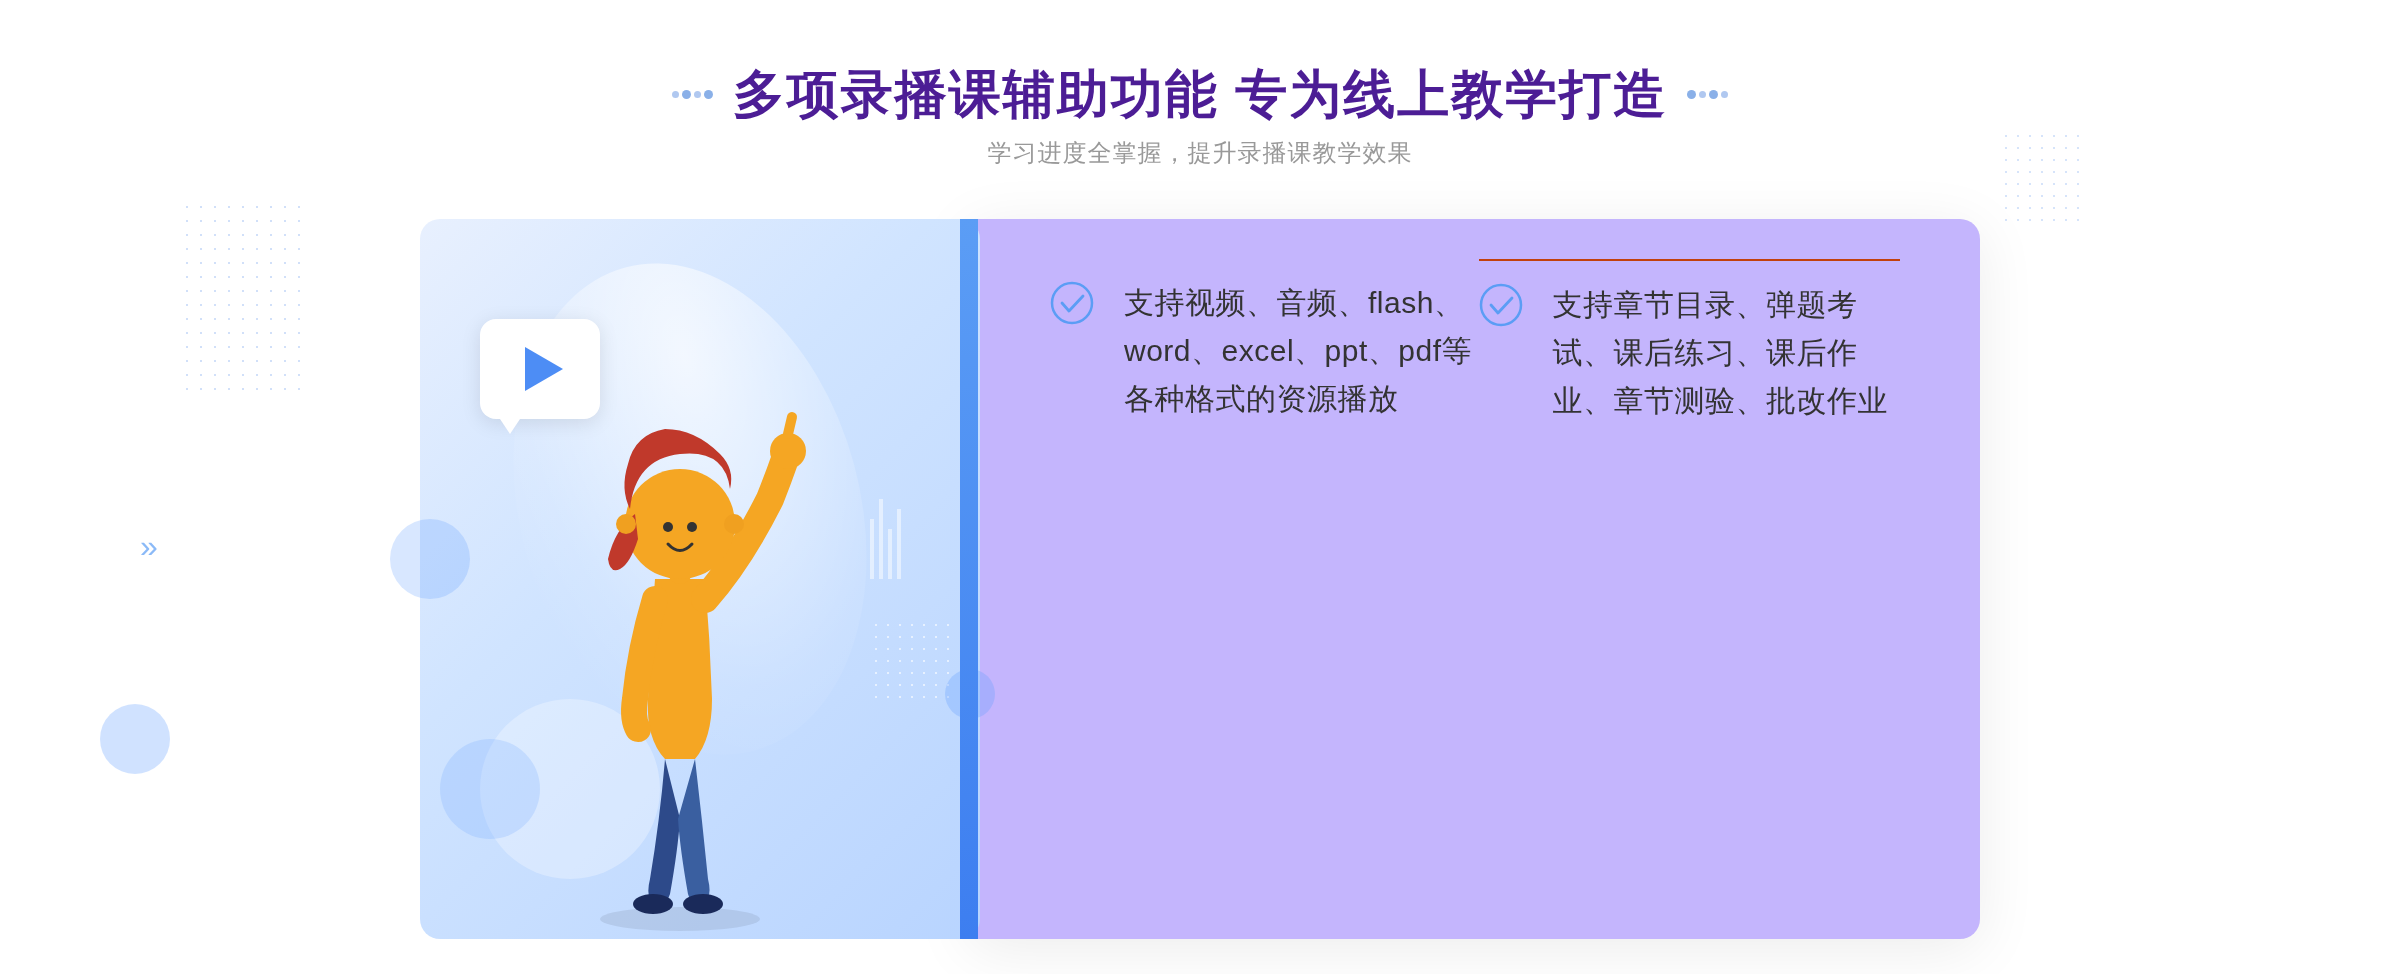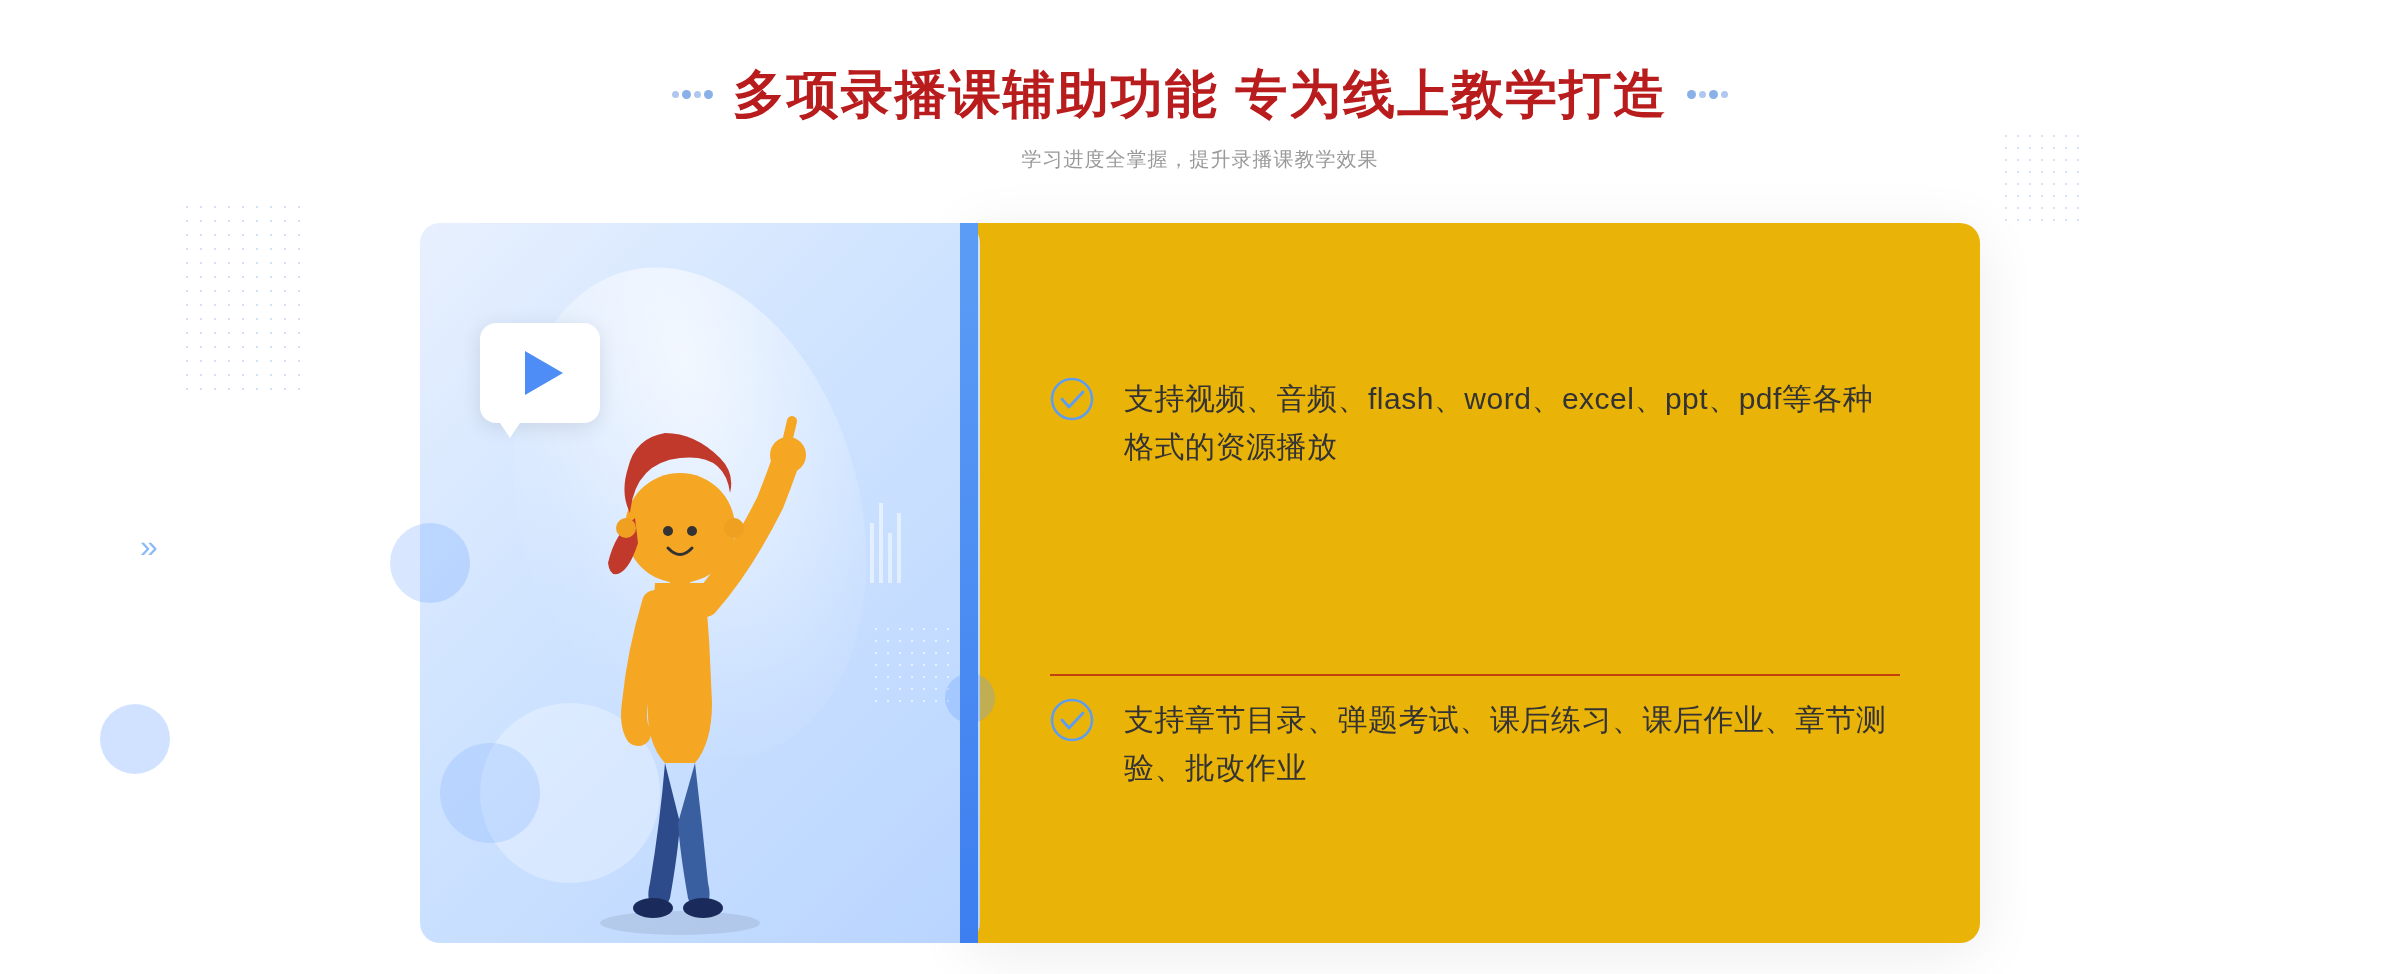--- a/index.html
+++ b/index.html
@@ -65,28 +65,28 @@
     .title-row {
       display: flex;
       align-items: center;
       justify-content: center;
       gap: 20px;
     }
 
     .main-title {
       font-size: 52px;
       font-weight: 600;
-      color: #b91c1c;
+      color: #4c1d95;
       letter-spacing: 2px;
     }
 
     .subtitle {
-      font-size: 20px;
+      font-size: 24px;
       color: #999;
-      margin-top: 16px;
+      margin-top: 7px;
       letter-spacing: 1px;
     }
 
     .content-section {
       display: flex;
       align-items: stretch;
       width: 1560px;
       position: relative;
     }
 
@@ -227,27 +227,27 @@
       width: 340px;
       height: 500px;
       background: radial-gradient(ellipse at 60% 20%, rgba(255,255,255,0.7) 0%, rgba(255,255,255,0.1) 60%, transparent 80%);
       border-radius: 50%;
       transform: rotate(-15deg);
     }
 
     
     .features-panel {
       flex: 1;
-      background: #eab308;
+      background: #c4b5fd;
       border-radius: 0 20px 20px 0;
       box-shadow: 0 10px 60px rgba(0,0,0,0.08);
       padding: 40px 80px;
       margin-left: -10px;
       display: flex;
-      flex-direction: column;
+      flex-direction: row;
       justify-content: space-around;
       min-height: 720px;
     }
 
     .feature-item {
       display: flex;
       align-items: flex-start;
       gap: 30px;
       padding: 20px 0;
     }

